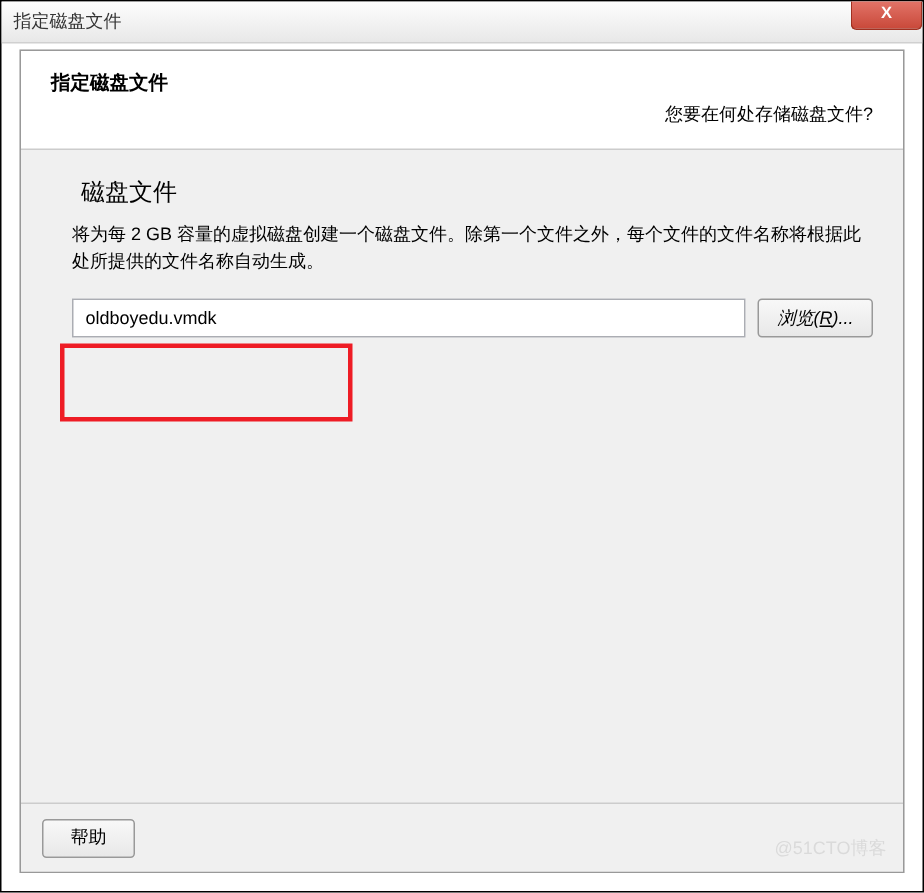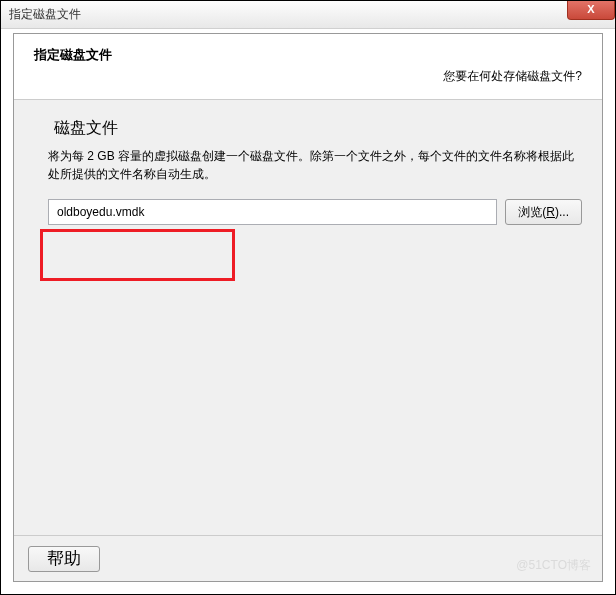--- a/index.html
+++ b/index.html
@@ -121,20 +121,21 @@
     
     .browse-btn {
       height: 26px;
       padding: 0 12px;
       background: linear-gradient(to bottom, #f8f8f8, #e8e8e8);
       border: 1px solid #999;
       border-radius: 3px;
       font-size: 12px;
       font-family: inherit;
       cursor: pointer;
+      font-style: italic;
     }
     
     .underline {
       text-decoration: underline;
     }
     
     .highlight-box {
       position: absolute;
       border: 3px solid #ee1c25;
       pointer-events: none;
@@ -156,21 +157,21 @@
       align-items: center;
       padding: 0 14px;
     }
     
     .footer-btn {
       height: 26px;
       padding: 0 18px;
       background: linear-gradient(to bottom, #f8f8f8, #e8e8e8);
       border: 1px solid #999;
       border-radius: 3px;
-      font-size: 17px;
+      font-size: 12px;
       font-family: inherit;
       cursor: pointer;
     }
     
     .footer-right {
       margin-left: auto;
       display: flex;
       gap: 0;
     }
     

